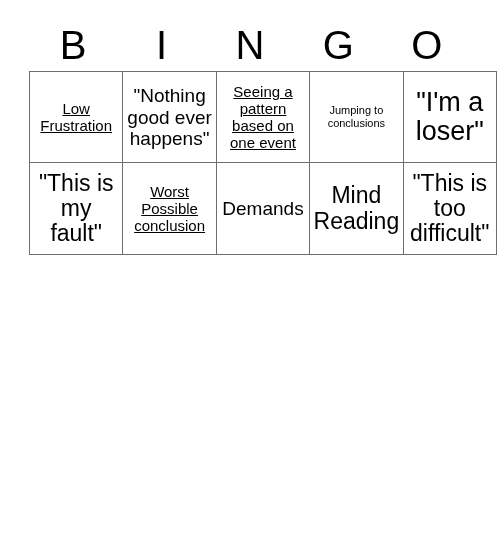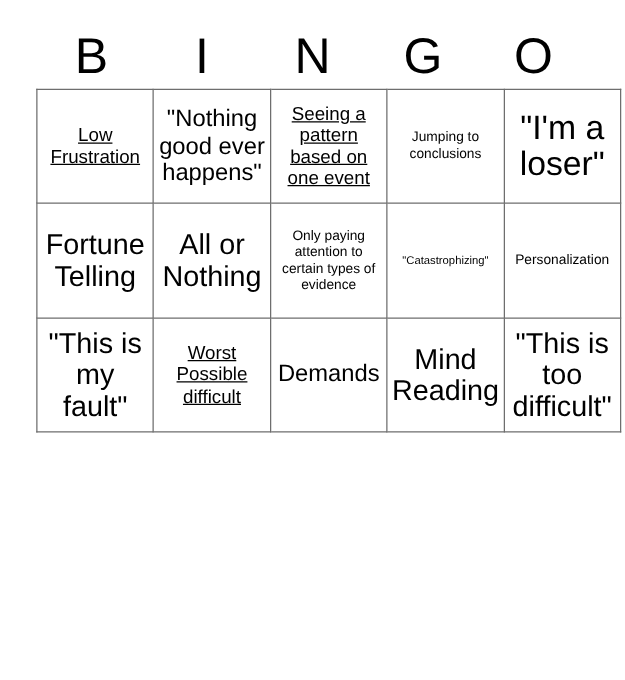--- a/index.html
+++ b/index.html
@@ -100,41 +100,24 @@
           </td>
         <td class="bingo-cell">
             <span class="cell-text fs-sm">Jumping to conclusions</span>
           </td>
         <td class="bingo-cell">
             <span class="cell-text fs-xxl">"I'm a loser"</span>
           </td>
       </tr>
       <tr>
         <td class="bingo-cell">
-            <span class="cell-text fs-xl">Fortune Telling</span>
-          </td>
-        <td class="bingo-cell">
-            <span class="cell-text fs-xl">All or Nothing</span>
-          </td>
-        <td class="bingo-cell">
-            <span class="cell-text fs-sm">Only paying attention to certain types of evidence</span>
-          </td>
-        <td class="bingo-cell">
-            <span class="cell-text fs-xxs">"Catastrophizing"</span>
-          </td>
-        <td class="bingo-cell">
-            <span class="cell-text fs-xs">Personalization</span>
-          </td>
-      </tr>
-      <tr>
-        <td class="bingo-cell">
             <span class="cell-text fs-xl">"This is my fault"</span>
           </td>
         <td class="bingo-cell">
-            <span class="cell-text fs-md">Worst Possible difficult</span>
+            <span class="cell-text fs-md">Worst Possible conclusion</span>
           </td>
         <td class="bingo-cell">
             <span class="cell-text fs-lg">Demands</span>
           </td>
         <td class="bingo-cell">
             <span class="cell-text fs-xl">Mind Reading</span>
           </td>
         <td class="bingo-cell">
             <span class="cell-text fs-xl">"This is too difficult"</span>
           </td>

